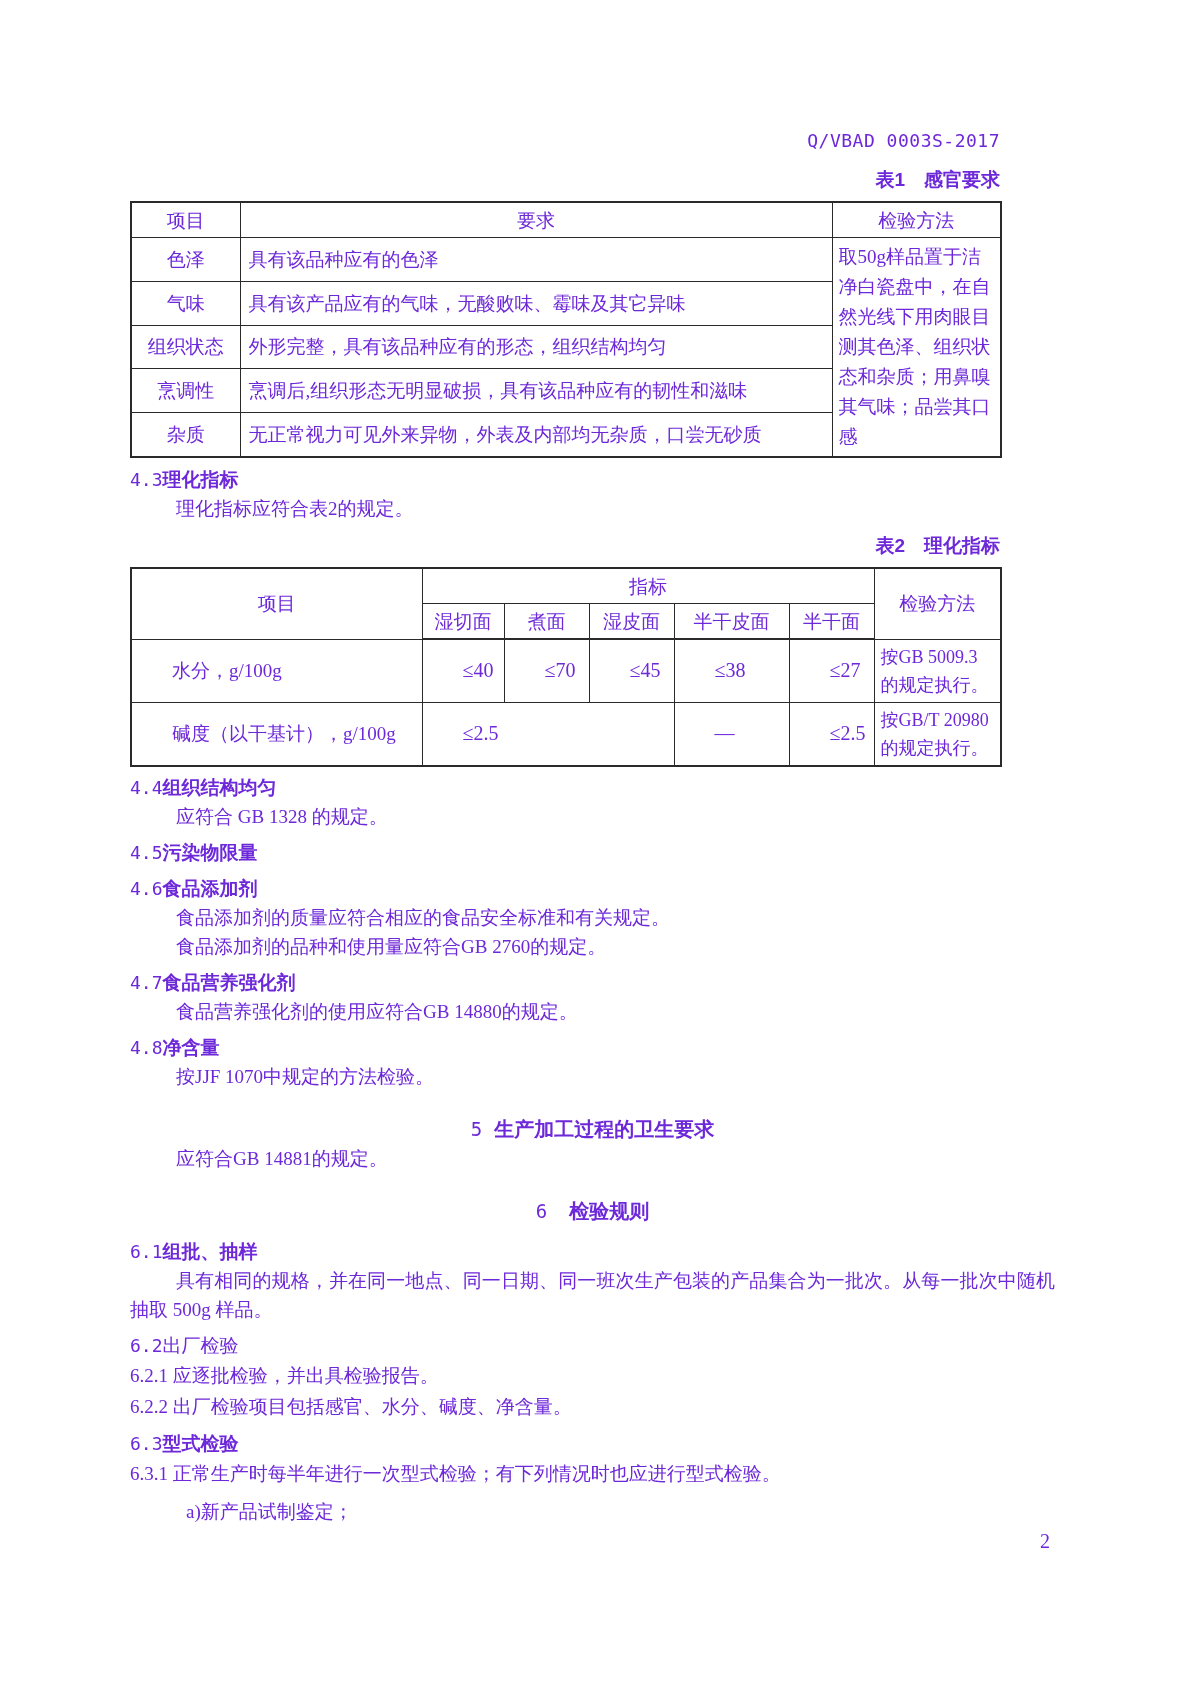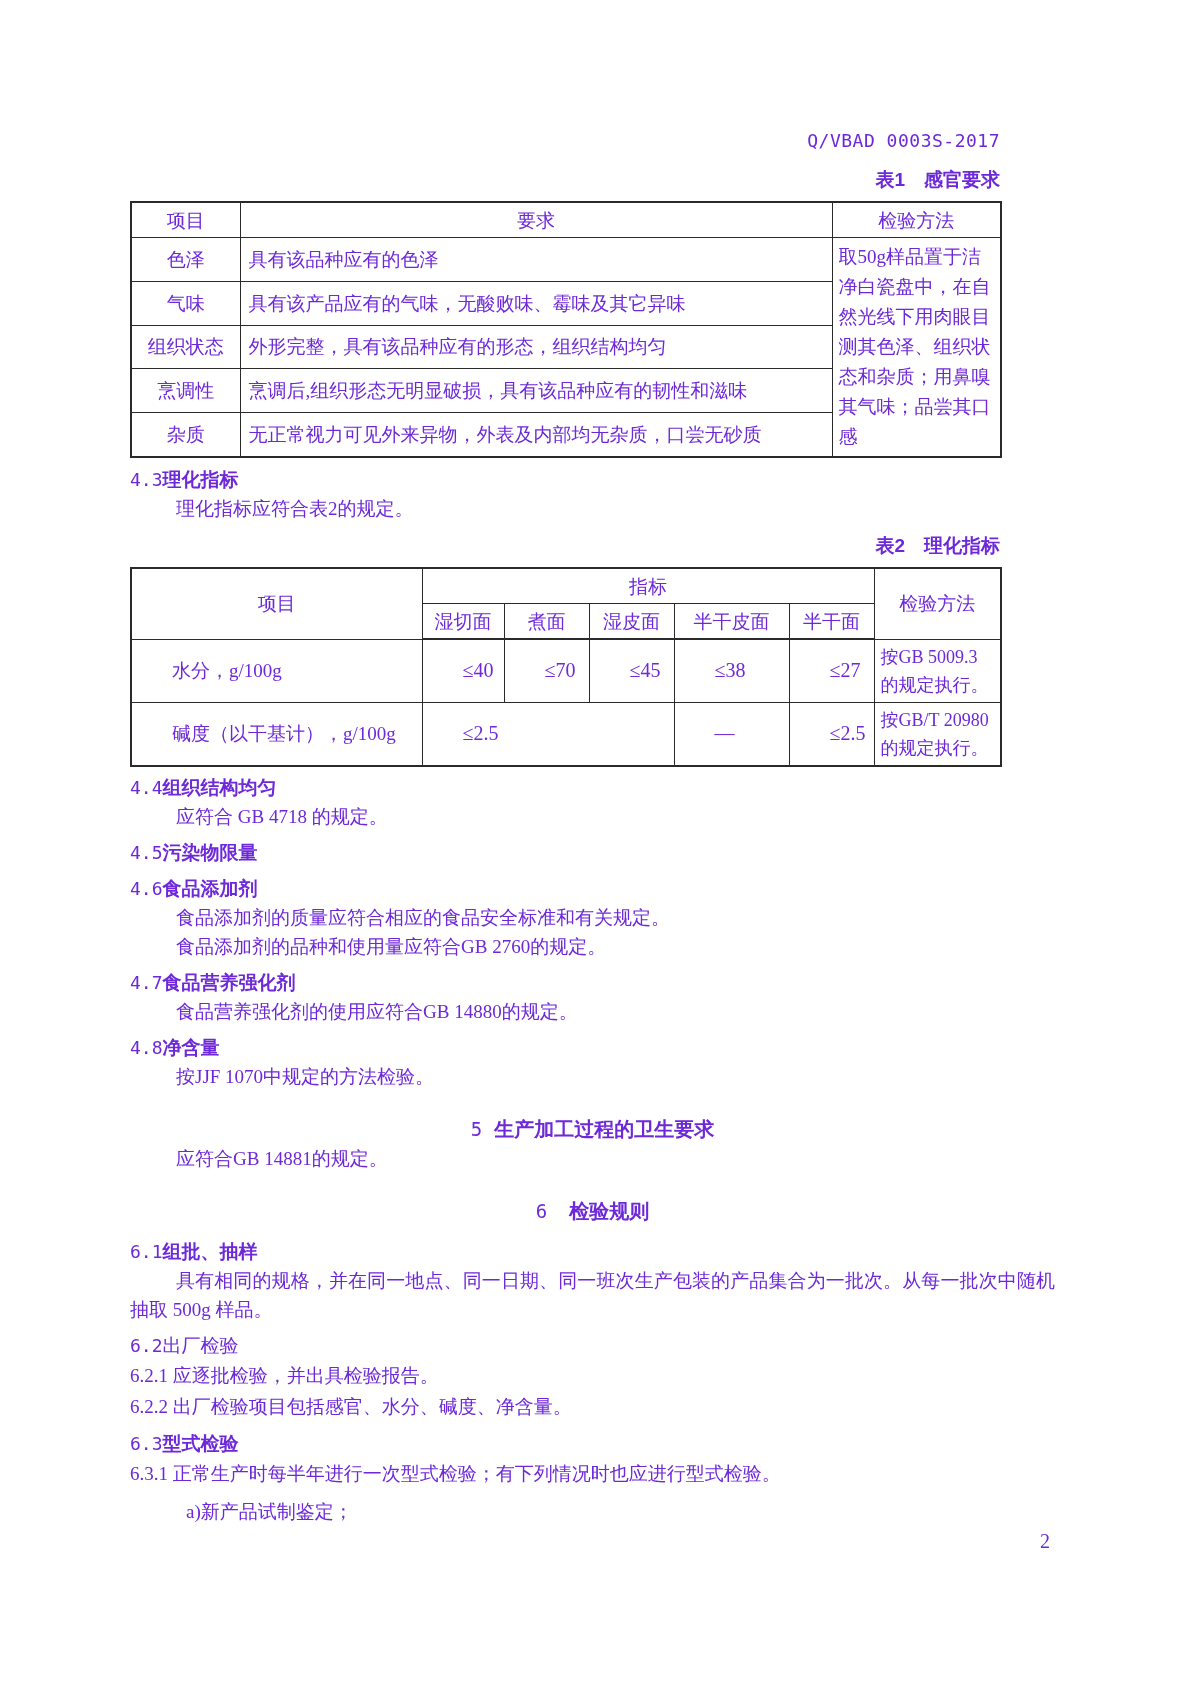--- a/index.html
+++ b/index.html
@@ -176,21 +176,21 @@
         <td class="val">—</td>
         <td class="val">≤2.5</td>
         <td class="method">按GB/T 20980的规定执行。</td>
       </tr>
     </tbody>
       </table>
 
     <div class="hd sp6">
       <span class="num">4.4</span><span class="ttl">组织结构均匀</span>
     </div>
-    <p class="body">应符合 GB 4718 的规定。</p>
+    <p class="body">应符合 GB 1328 的规定。</p>
 
     <div class="hd">
       <span class="num">4.5</span><span class="ttl">污染物限量</span>
     </div>
 
     <div class="hd">
       <span class="num">4.6</span><span class="ttl">食品添加剂</span>
     </div>
     <p class="body">食品添加剂的质量应符合相应的食品安全标准和有关规定。</p>
     <p class="body">食品添加剂的品种和使用量应符合GB 2760的规定。</p>

